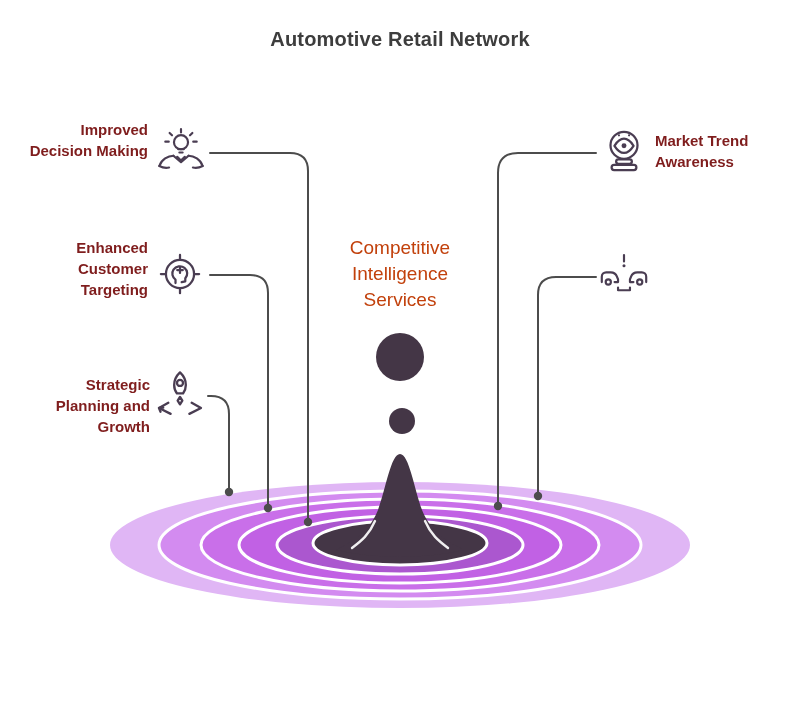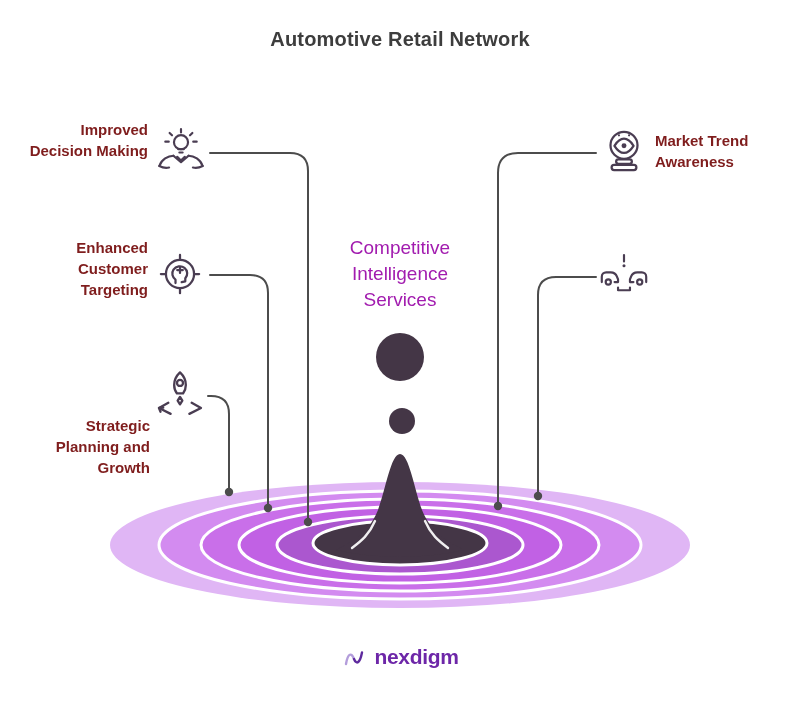--- a/index.html
+++ b/index.html
@@ -4,21 +4,21 @@
 <style>
   html,body{margin:0;padding:0;}
   body{width:800px;height:709px;background:#ffffff;font-family:"Liberation Sans",sans-serif;overflow:hidden;}
   .canvas{position:relative;width:800px;height:709px;background:#ffffff;}
   svg.scene{position:absolute;left:0;top:0;}
   .title{position:absolute;top:28px;left:0;width:800px;text-align:center;font-weight:bold;font-size:20px;line-height:23px;color:#3d3d3d;letter-spacing:.2px;}
   .label{position:absolute;font-weight:bold;font-size:15px;line-height:21px;color:#7f1d1d;}
   .label.right-align{text-align:right;}
   .label.left-align{text-align:left;}
   .icon{position:absolute;}
-  .center-label{position:absolute;left:333px;top:235px;width:134px;text-align:center;font-size:19px;line-height:26px;color:#a21caf;font-weight:400;}
+  .center-label{position:absolute;left:333px;top:235px;width:134px;text-align:center;font-size:19px;line-height:26px;color:#c2410c;font-weight:400;}
   .logo{position:absolute;left:0;top:644px;width:800px;display:flex;align-items:center;justify-content:center;gap:7px;}
   .logo-text{font-weight:bold;font-size:21px;color:#6d26a8;letter-spacing:-0.3px;}
 </style>
 </head>
 <body>
 
 <div class="canvas">
 
   <svg class="scene" width="800" height="709" viewBox="0 0 800 709">
 
@@ -76,21 +76,21 @@
   <div class="label right-align" style="left:28px;top:237px;width:120px;">Enhanced Customer Targeting</div>
   <svg class="icon" style="left:153px;top:247px;" width="54" height="54" viewBox="0 0 48 48">
     <g fill="none" stroke-width="2" stroke-linecap="round" stroke-linejoin="round" stroke="#4a3d52">
       <circle cx="24" cy="24" r="12.5"></circle>
       <path d="M24,7 v4.5 M24,36.5 v4.5 M7,24 h4.5 M36.5,24 h4.5"></path>
       <path d="M20,32 v-3 c-2.8,-2 -3.8,-5.8 -1.8,-8.8 c2.2,-3.2 6.8,-4 9.8,-1.6 c2.9,2.3 3.2,6.6 0.7,9.3 l0,2.6 l-3.2,0.8"></path>
       <path d="M21.5,20.5 h5 M24,18 v5"></path>
     </g>
   </svg>
 
-  <div class="label right-align" style="left:28px;top:374px;width:122px;margin-top:41px;">Strategic Planning and Growth</div>
+  <div class="label right-align" style="left:28px;top:374px;width:122px;">Strategic Planning and Growth</div>
   <svg class="icon" style="left:152px;top:366px;" width="56" height="56" viewBox="0 0 48 48">
     <g fill="none" stroke-width="2" stroke-linecap="round" stroke-linejoin="round" stroke="#4a3d52">
       <path d="M24,5.5 c3.2,3 5,7 5,10.8 c0,2.8 -0.9,5.3 -2.4,7.2 h-5.2 c-1.5,-1.9 -2.4,-4.4 -2.4,-7.2 c0,-3.8 1.8,-7.8 5,-10.8 Z"></path>
       <circle cx="24" cy="14.5" r="2.6"></circle>
       <path d="M24,26.5 l2,3.2 l-2,3.2 l-2,-3.2 Z"></path>
       <path d="M14,31.5 l-8,4.5 l10,5 M34,31.5 l8,4.5 l-10,5"></path>
       <path d="M6,36 l3.6,-0.4 M6,36 l1.3,3.2"></path>
     </g>
   </svg>
 
@@ -113,23 +113,14 @@
       <path d="M3.5,30.5 v-5 c0,-2.2 1.8,-4 4,-4 h4.2 c2.6,0 4.9,1.6 5.8,4 l1,2.6 v2.4 h-3.2"></path>
       <circle cx="9.5" cy="30.5" r="2.4"></circle>
       <g transform="translate(48,0) scale(-1,1)">
         <path d="M3.5,30.5 v-5 c0,-2.2 1.8,-4 4,-4 h4.2 c2.6,0 4.9,1.6 5.8,4 l1,2.6 v2.4 h-3.2"></path>
         <circle cx="9.5" cy="30.5" r="2.4"></circle>
       </g>
       <path d="M18.5,35.5 v2.6 h11 v-2.6"></path>
     </g>
   </svg>
 
-  <div class="logo">
-    <svg width="26" height="26" viewBox="0 0 22 26">
-      <g fill="none" stroke-width="2.4" stroke-linecap="round">
-        <path d="M3,20 C5,8.5 8.6,8.5 11,15" stroke="#b39ddb"></path>
-        <path d="M11,15 C13.2,20.5 16.8,20 19,8.5" stroke="#5e2a9e"></path>
-      </g>
-    </svg>
-    <span class="logo-text">nexdigm</span>
-  </div>
 
 </div>
 
 </body></html>

